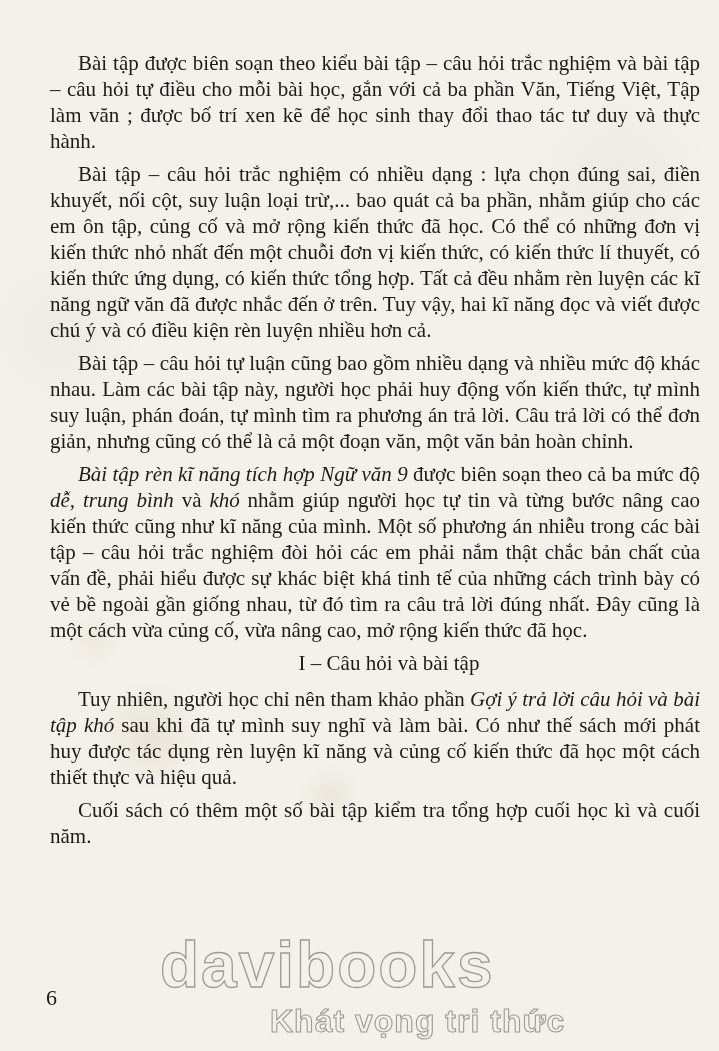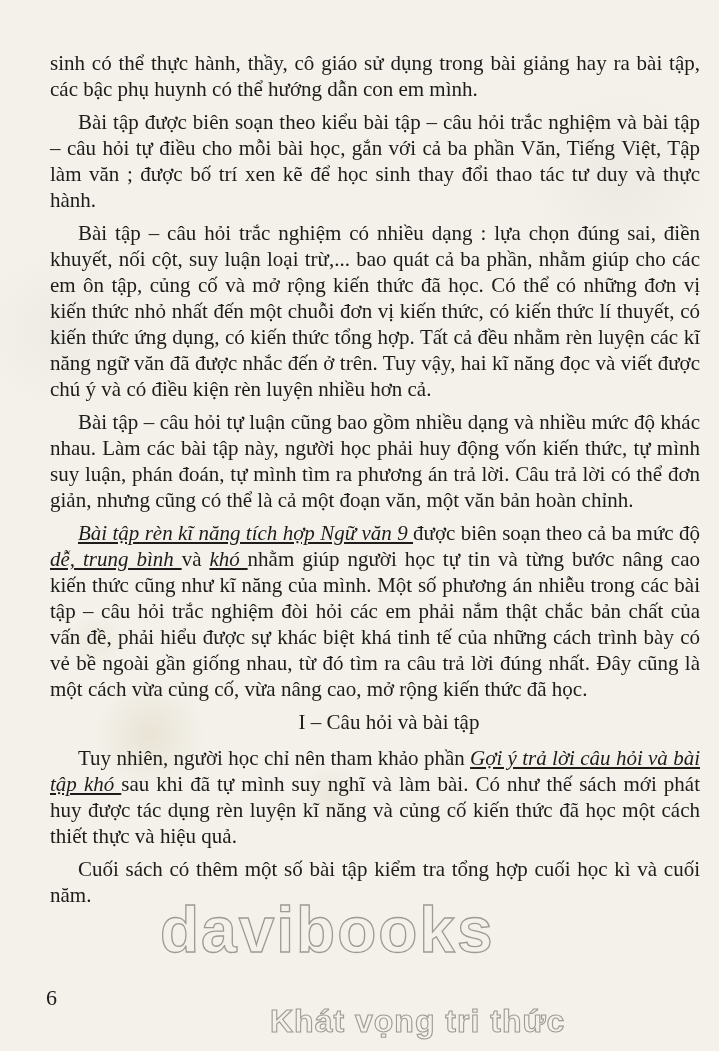--- a/index.html
+++ b/index.html
@@ -36,33 +36,32 @@
   }
   .para.no-indent {
     text-indent: 0;
   }
   .para.list-line {
     margin: 3px 0 10px 0;
     text-align: center;
   }
   .italic {
     font-style: italic;
-    text-decoration: underline;
   }
   .page-number {
     position: absolute;
     left: 46px;
     top: 986px;
     font-size: 22px;
     line-height: 24px;
   }
   .watermark-name {
     position: absolute;
     left: 160px;
-    top: 893px;
+    top: 928px;
     font-family: "Liberation Sans", "DejaVu Sans", sans-serif;
     font-size: 64px;
     font-weight: bold;
     letter-spacing: 2px;
     color: transparent;
     -webkit-text-stroke: 1.3px #9d9b94;
     white-space: nowrap;
     pointer-events: none;
   }
   .watermark-tagline {
@@ -80,21 +79,20 @@
     text-align: center;
   }
 </style>
 </head>
 <body>
 
 <div class="page">
 
   <div class="text-column">
 
-    <p class="para no-indent"><span>sinh có thể thực hành, thầy, cô giáo sử dụng trong bài giảng hay ra bài tập, các bậc phụ huynh có thể hướng dẫn con em mình.</span></p>
 
     <p class="para"><span>Bài tập được biên soạn theo kiểu bài tập – câu hỏi trắc nghiệm và bài tập – câu hỏi tự điều cho mỗi bài học, gắn với cả ba phần Văn, Tiếng Việt, Tập làm văn ; được bố trí xen kẽ để học sinh thay đổi thao tác tư duy và thực hành.</span></p>
 
     <p class="para"><span>Bài tập – câu hỏi trắc nghiệm có nhiều dạng : lựa chọn đúng sai, điền khuyết, nối cột, suy luận loại trừ,... bao quát cả ba phần, nhằm giúp cho các em ôn tập, củng cố và mở rộng kiến thức đã học. Có thể có những đơn vị kiến thức nhỏ nhất đến một chuỗi đơn vị kiến thức, có kiến thức lí thuyết, có kiến thức ứng dụng, có kiến thức tổng hợp. Tất cả đều nhằm rèn luyện các kĩ năng ngữ văn đã được nhắc đến ở trên. Tuy vậy, hai kĩ năng đọc và viết được chú ý và có điều kiện rèn luyện nhiều hơn cả.</span></p>
 
     <p class="para"><span>Bài tập – câu hỏi tự luận cũng bao gồm nhiều dạng và nhiều mức độ khác nhau. Làm các bài tập này, người học phải huy động vốn kiến thức, tự mình suy luận, phán đoán, tự mình tìm ra phương án trả lời. Câu trả lời có thể đơn giản, nhưng cũng có thể là cả một đoạn văn, một văn bản hoàn chỉnh.</span></p>
 
     <p class="para"><span class="italic">Bài tập rèn kĩ năng tích hợp Ngữ văn 9 </span><span>được biên soạn theo cả ba mức độ </span><span class="italic">dễ, trung bình </span><span>và </span><span class="italic">khó </span><span>nhằm giúp người học tự tin và từng bước nâng cao kiến thức cũng như kĩ năng của mình. Một số phương án nhiễu trong các bài tập – câu hỏi trắc nghiệm đòi hỏi các em phải nắm thật chắc bản chất của vấn đề, phải hiểu được sự khác biệt khá tinh tế của những cách trình bày có vẻ bề ngoài gần giống nhau, từ đó tìm ra câu trả lời đúng nhất. Đây cũng là một cách vừa củng cố, vừa nâng cao, mở rộng kiến thức đã học.</span></p>
 
 

